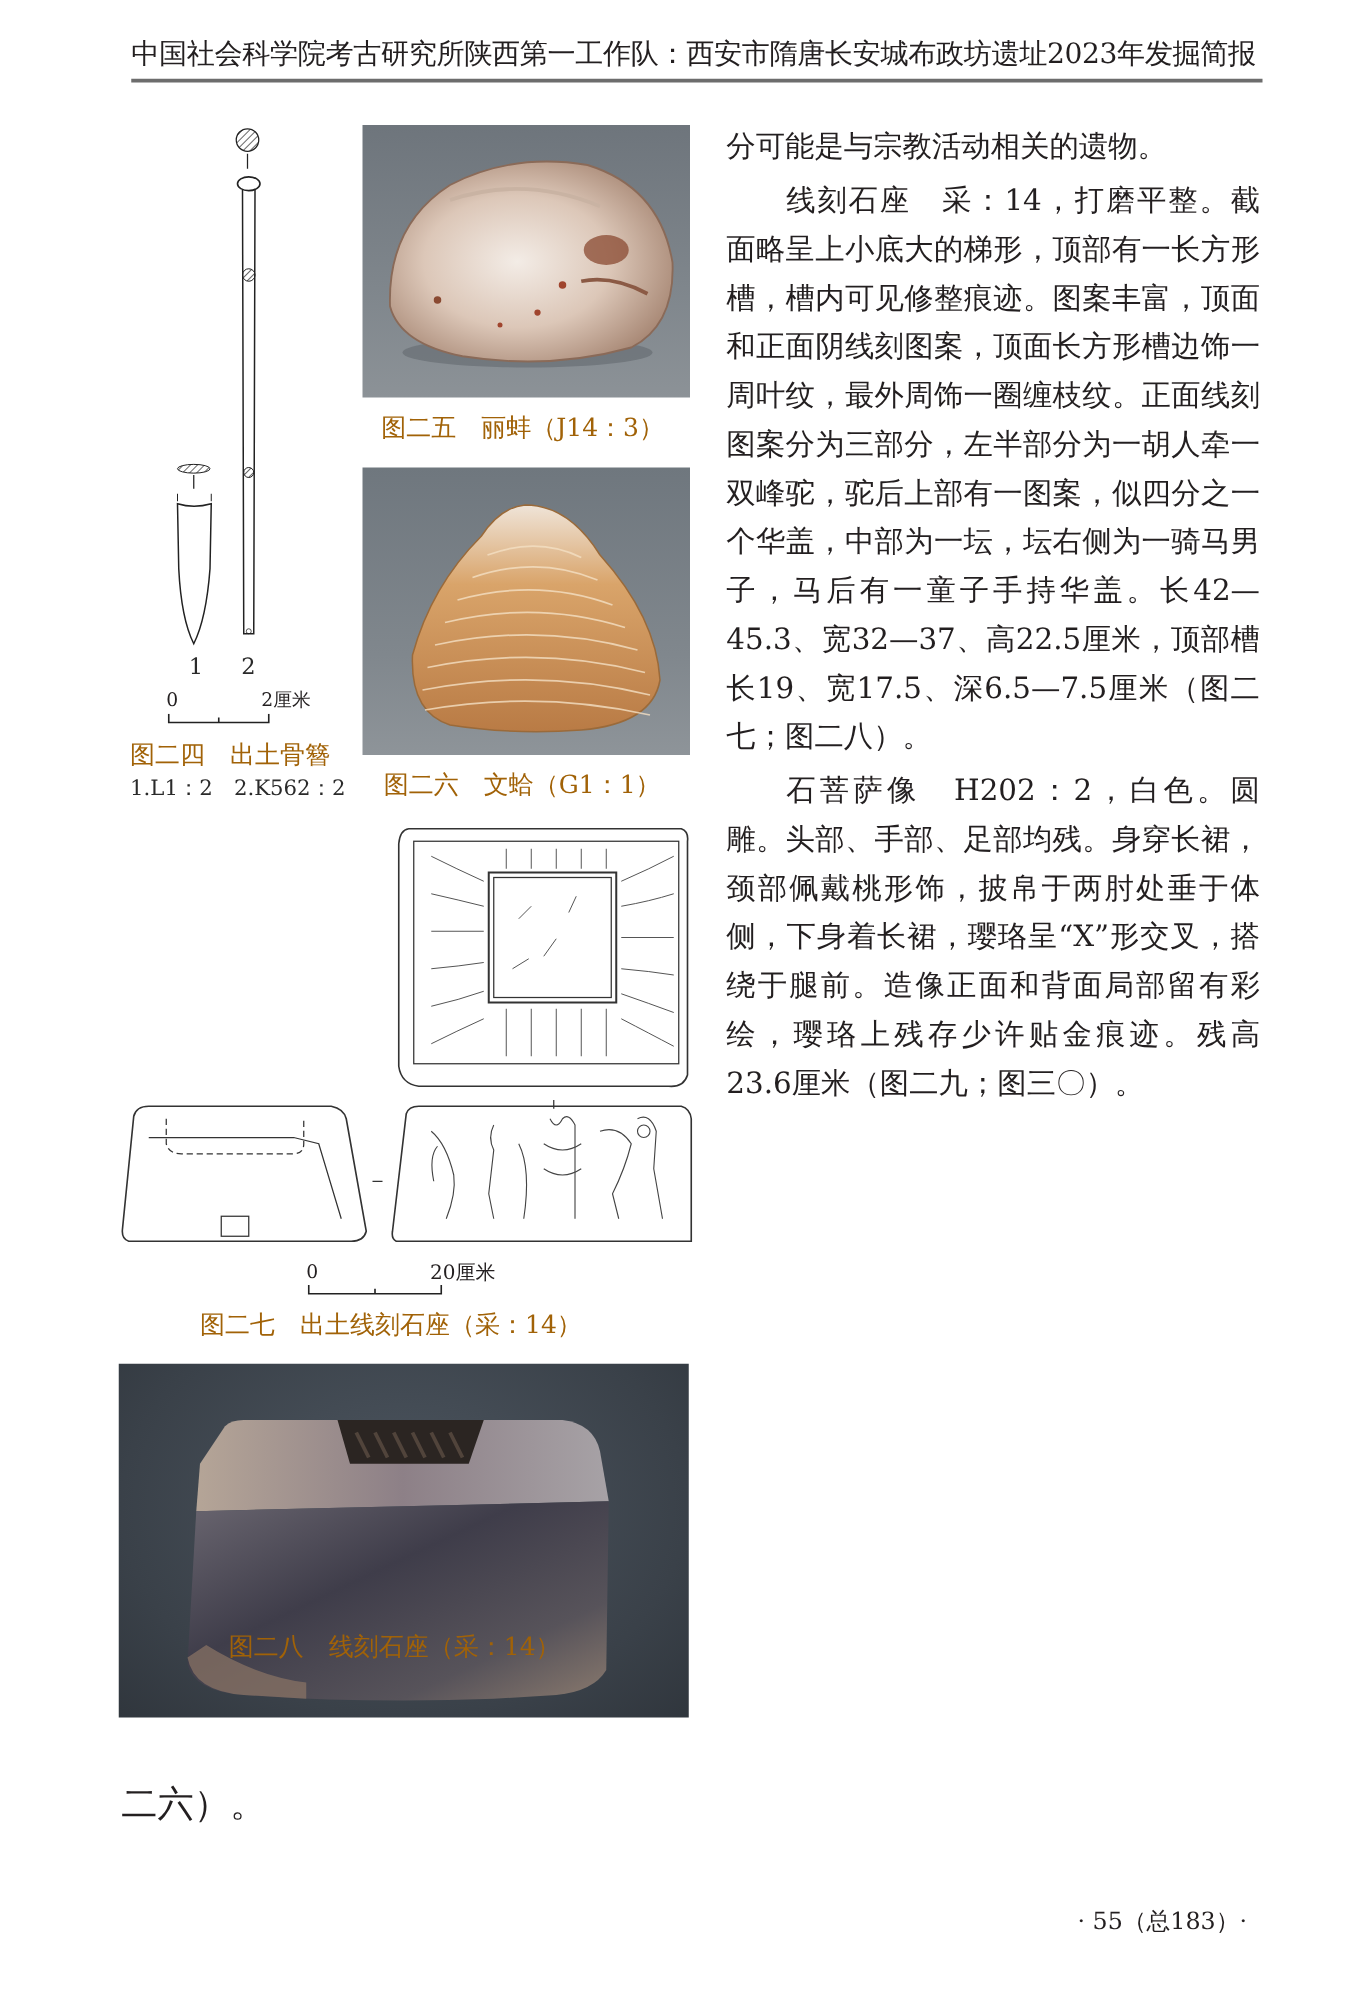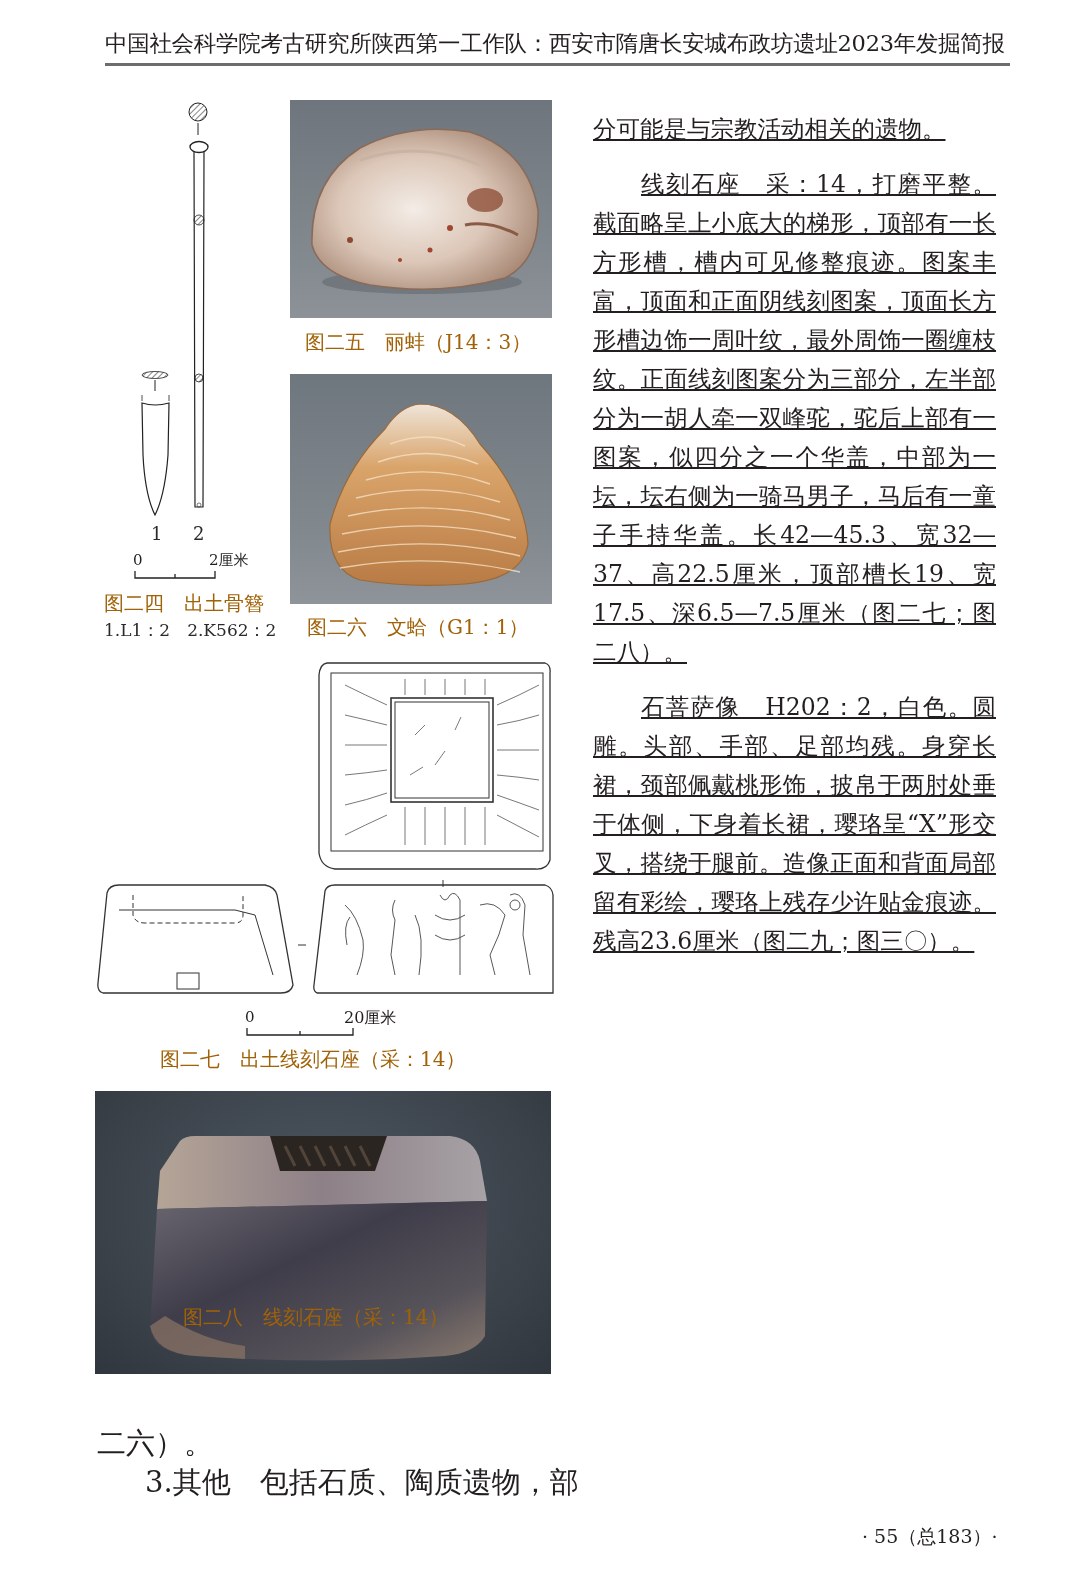--- a/index.html
+++ b/index.html
@@ -5,21 +5,21 @@
   html, body { margin:0; padding:0; background:#ffffff; }
   body { width:1080px; height:1593px; position:relative; overflow:hidden;
          font-family:"DejaVu Serif","Liberation Serif",serif; color:#231f20; }
   .abs { position:absolute; }
   .header { left:105px; top:28px; width:905px; font-size:22.5px; letter-spacing:-0.3px; white-space:nowrap; line-height:30px; }
   .header-rule { left:105px; top:63px; width:905px; height:3px; background:#6d6d6d; }
   .caption { font-size:20px; white-space:nowrap; line-height:26px; color:#a16207; }
   .subcap { font-size:17px; white-space:nowrap; color:#2a2a2a; }
   .photo { overflow:hidden; }
   .body-col { left:577px; top:94px; width:435px; font-size:23.5px; line-height:39px; color:#231f20; }
-  .body-col p { margin:16px; text-align:justify; text-align-last:left;text-decoration:underline; }
+  .body-col p { margin:4px; text-align:justify; text-align-last:left; }
   .indent { text-indent:48px; }
   .left-text { left:97px; width:460px; font-size:29px; line-height:39px; }
   .folio { left:862px; top:1524px; font-size:19px; white-space:nowrap; }
   svg { display:block; }
 </style>
 </head>
 <body>
 
 <div class="abs header">中国社会科学院考古研究所陕西第一工作队：西安市隋唐长安城布政坊遗址2023年发掘简报</div>
 <div class="abs header-rule"></div>
@@ -202,21 +202,20 @@
         <line x1="265" y1="55" x2="275" y2="75"></line>
     </g>
     <path d="M62 118 L392 110 L390 245 Q380 262 350 265 L300 268 Q200 272 100 265 Q60 262 55 240 Z" fill="url(#stoneFront)"></path>
     <path d="M55 235 Q60 262 100 265 L150 268 L150 255 Q110 250 70 225 Z" fill="#8c7565" opacity="0.7"></path>
   </svg>
 </div>
 <div class="abs caption" style="left:183px;top:1304px;">图二八　线刻石座（采：14）</div>
 
 <div class="abs left-text" style="top:1424px;">
   <div>二六）。</div>
-  <div class="indent" style="white-space:nowrap;">3.其他　包括石质、陶质遗物，部</div>
 </div>
 
 <div class="abs body-col">
   <p>分可能是与宗教活动相关的遗物。</p>
   <p class="indent">线刻石座　采：14，打磨平整。截面略呈上小底大的梯形，顶部有一长方形槽，槽内可见修整痕迹。图案丰富，顶面和正面阴线刻图案，顶面长方形槽边饰一周叶纹，最外周饰一圈缠枝纹。正面线刻图案分为三部分，左半部分为一胡人牵一双峰驼，驼后上部有一图案，似四分之一个华盖，中部为一坛，坛右侧为一骑马男子，马后有一童子手持华盖。长42—45.3、宽32—37、高22.5厘米，顶部槽长19、宽17.5、深6.5—7.5厘米（图二七；图二八）。</p>
   <p class="indent">石菩萨像　H202：2，白色。圆雕。头部、手部、足部均残。身穿长裙，颈部佩戴桃形饰，披帛于两肘处垂于体侧，下身着长裙，璎珞呈“X”形交叉，搭绕于腿前。造像正面和背面局部留有彩绘，璎珞上残存少许贴金痕迹。残高23.6厘米（图二九；图三〇）。</p>
 </div>
 
 <div class="abs folio">· 55（总183）·</div>
 

